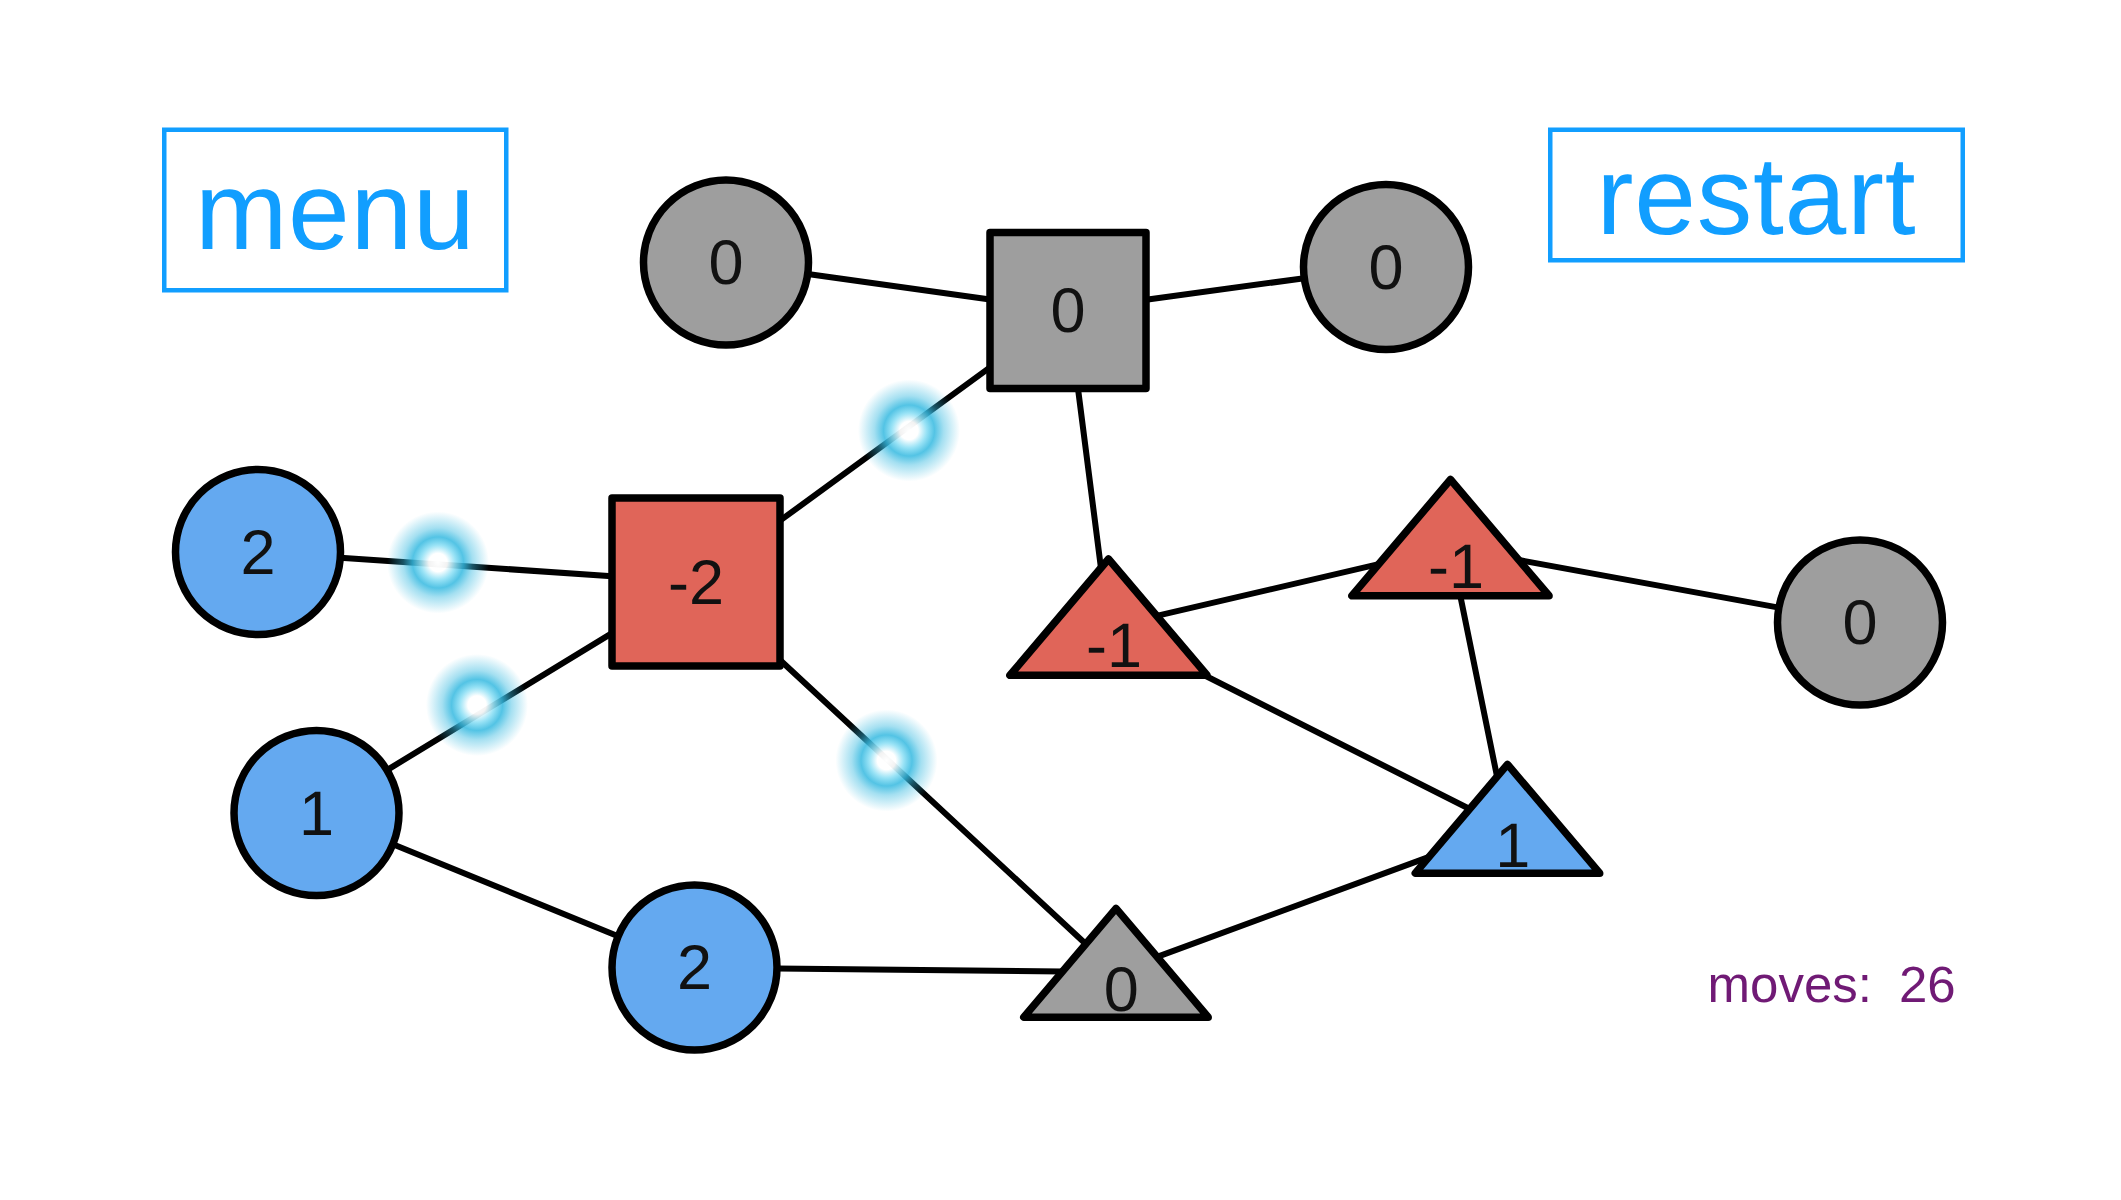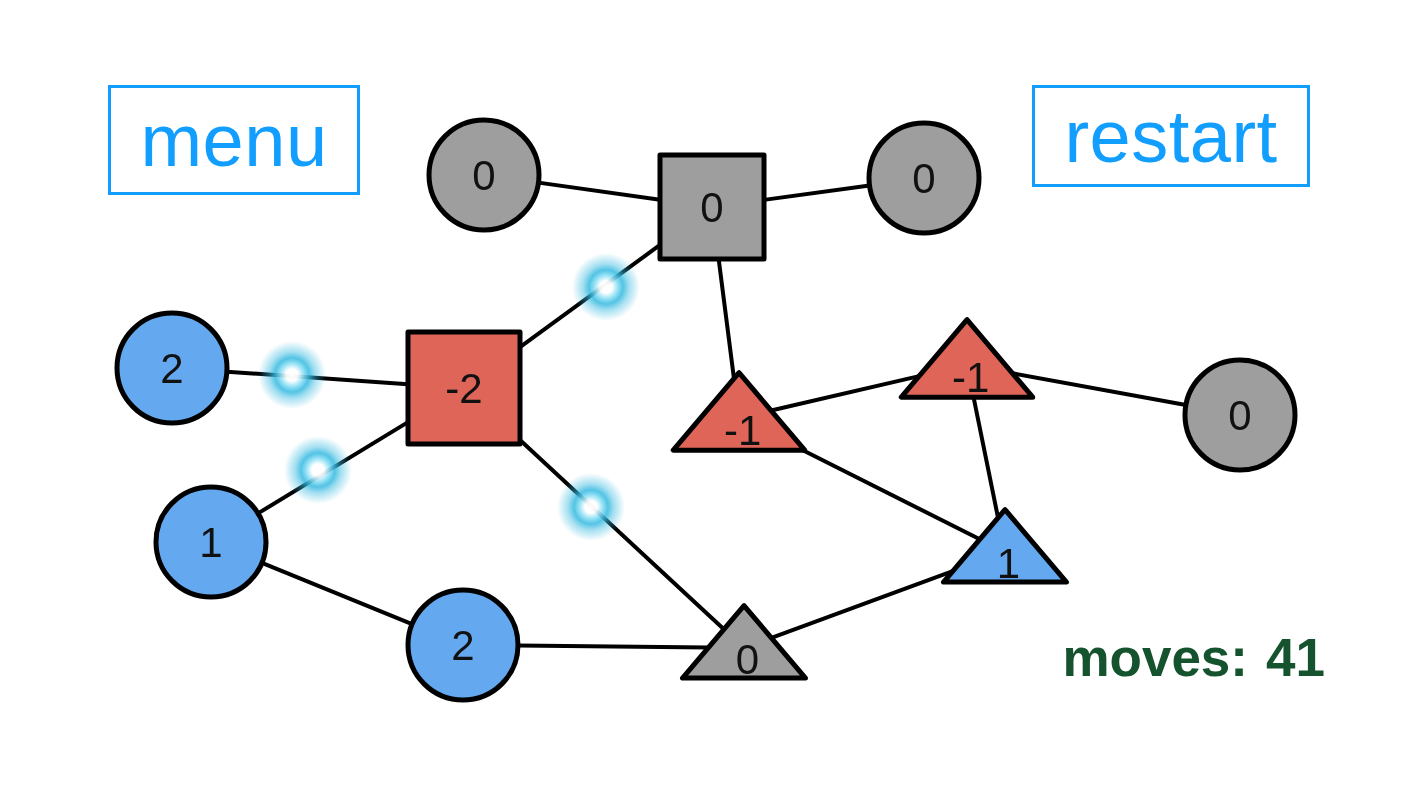--- a/index.html
+++ b/index.html
@@ -37,38 +37,38 @@
     color: #119EFF;
     font-family: "Liberation Sans", sans-serif;
     font-weight: 300;
     letter-spacing: 0.5px;
     cursor: pointer;
     user-select: none;
   }
   #menu-button {
     left: 108px;
     top: 85px;
-    width: 252px;
+    width: 231px;
     height: 110px;
     font-size: 74px;
   }
   #restart-button {
     left: 1032px;
     top: 85px;
     width: 278px;
-    height: 102px;
+    height: 90px;
     font-size: 74px;
   }
   #score-panel {
     position: absolute;
     right: 74px;
     top: 632px;
-    color: #14532d;
-    font-size: 53px;
-    font-weight: 700;
+    color: #701a75;
+    font-size: 34px;
+    font-weight: 400;
     line-height: 51px;
     text-align: right;
   }
   .score-row {
     display: flex;
     justify-content: flex-end;
     align-items: baseline;
     white-space: nowrap;
   }
   .score-label { }
@@ -188,17 +188,17 @@
       </g>
   </svg>
 
   <div class="hud-button" id="menu-button">menu</div>
 
   <div class="hud-button" id="restart-button">restart</div>
 
   <div id="score-panel">
     <div class="score-row">
       <span class="score-label">moves:</span>
-      <span class="score-value">41</span>
+      <span class="score-value">26</span>
     </div>
   </div>
 
 </div>
 
 </body></html>

